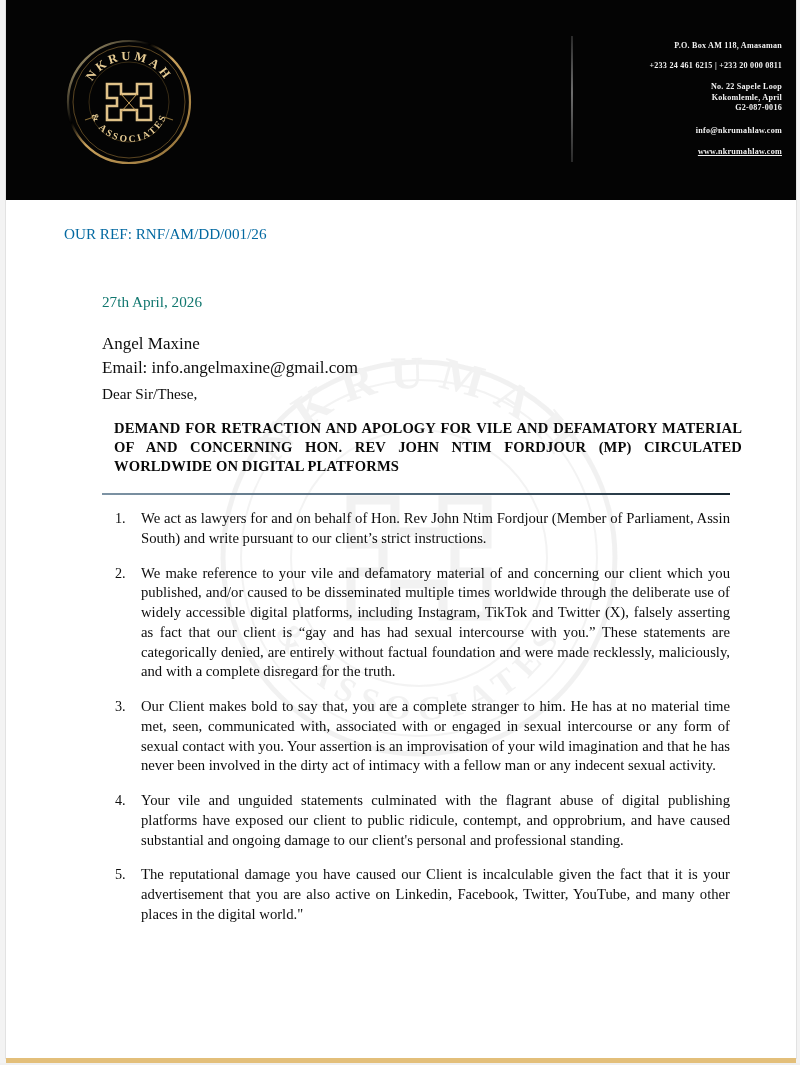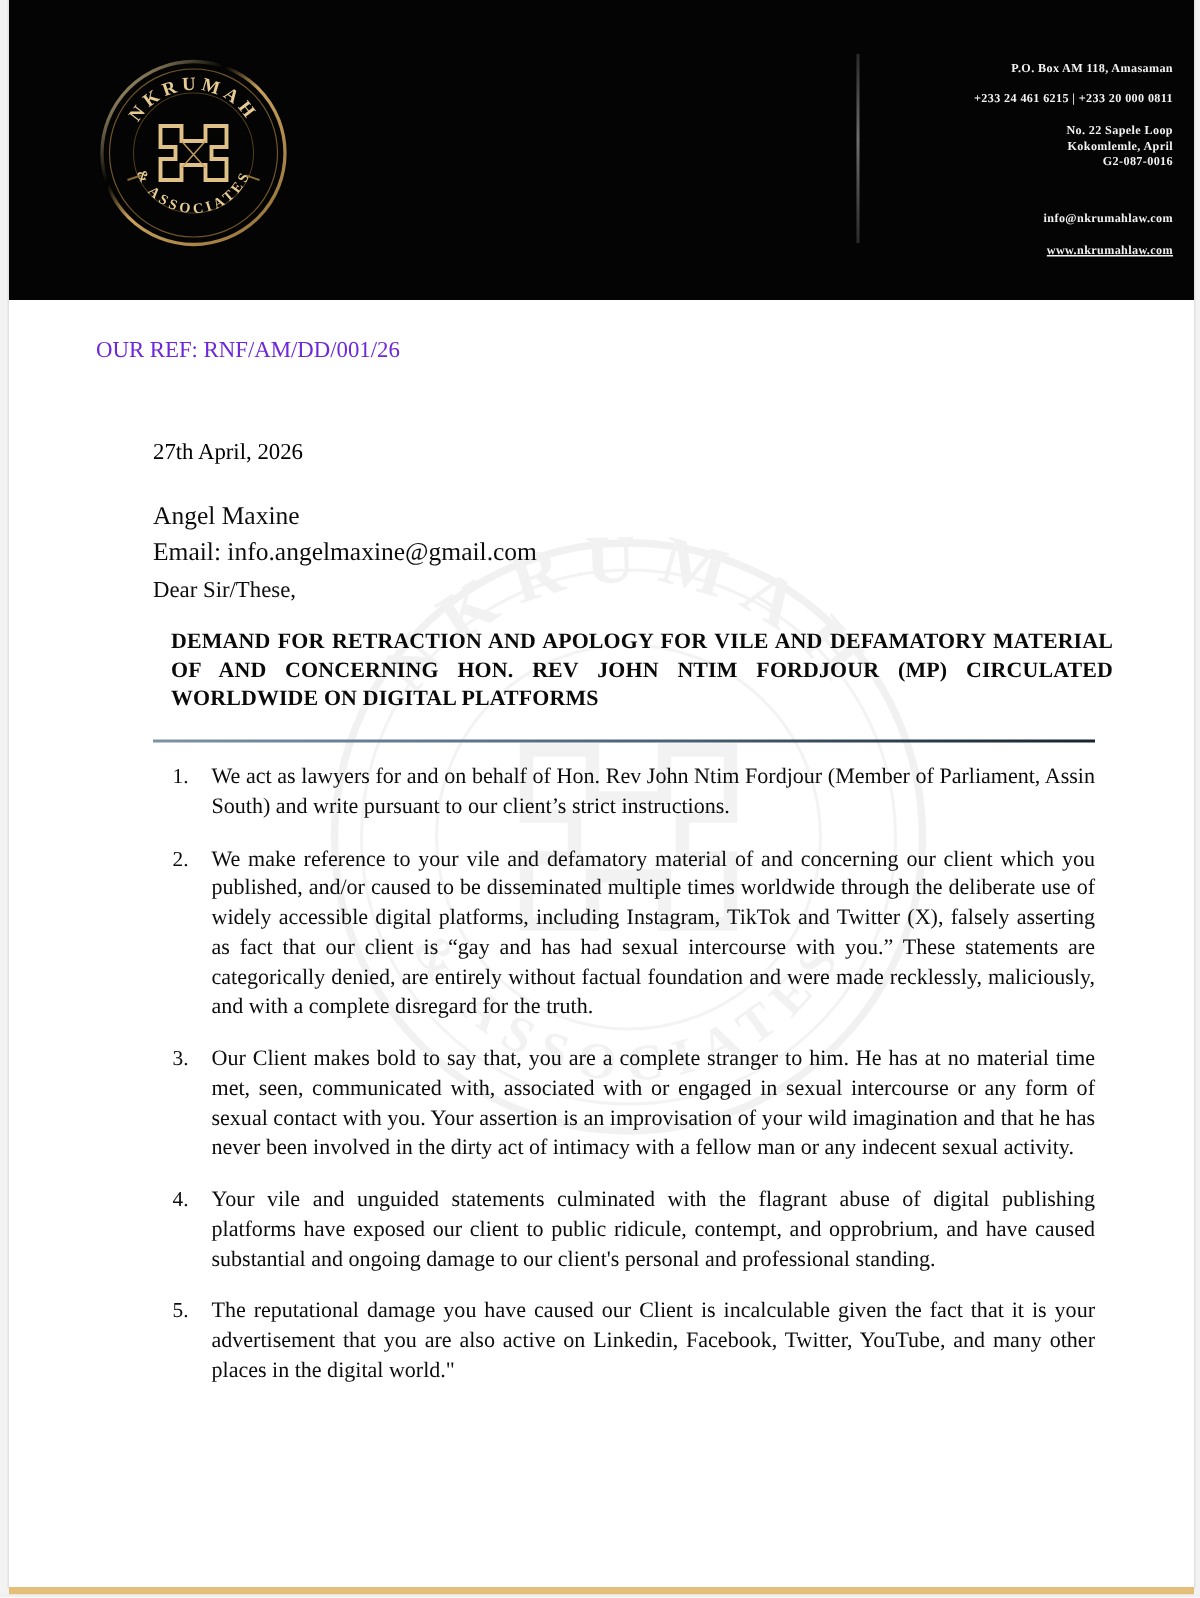--- a/index.html
+++ b/index.html
@@ -73,21 +73,21 @@
     width: 200px;
     color: #f2f2f2;
     font-family: "Liberation Serif", "DejaVu Serif", serif;
     font-size: 8.1px;
     font-weight: bold;
     letter-spacing: 0.25px;
     line-height: 1.34;
     text-align: right;
   }
   .contact .c-line { margin-bottom: 9.5px; white-space: nowrap; }
-  .contact .c-block { margin-bottom: 27px; }
+  .contact .c-block { margin-bottom: 12px; }
   .contact .c-block div { white-space: nowrap; }
   .contact .c-last { margin-bottom: 0; text-decoration: underline; }
 
   
   .body-area {
     position: absolute;
     left: 0;
     top: 200px;
     width: 790px;
     height: 852px;
@@ -110,30 +110,30 @@
   .content {
     position: relative;
     z-index: 2;
   }
 
   .refs {
     position: absolute;
     left: 58px;
     top: 23px;
     font-size: 15.2px;
-    color: #6d28d9;
+    color: #0369a1;
     line-height: 1.42;
   }
 
   .datetime {
     position: absolute;
     left: 96px;
     top: 93px;
     font-size: 15.2px;
-    color: #000000;
+    color: #0f766e;
   }
 
   .recipient {
     position: absolute;
     left: 96px;
     top: 132px;
     font-size: 17px;
     color: #0d0d0d;
     line-height: 1.40;
   }

